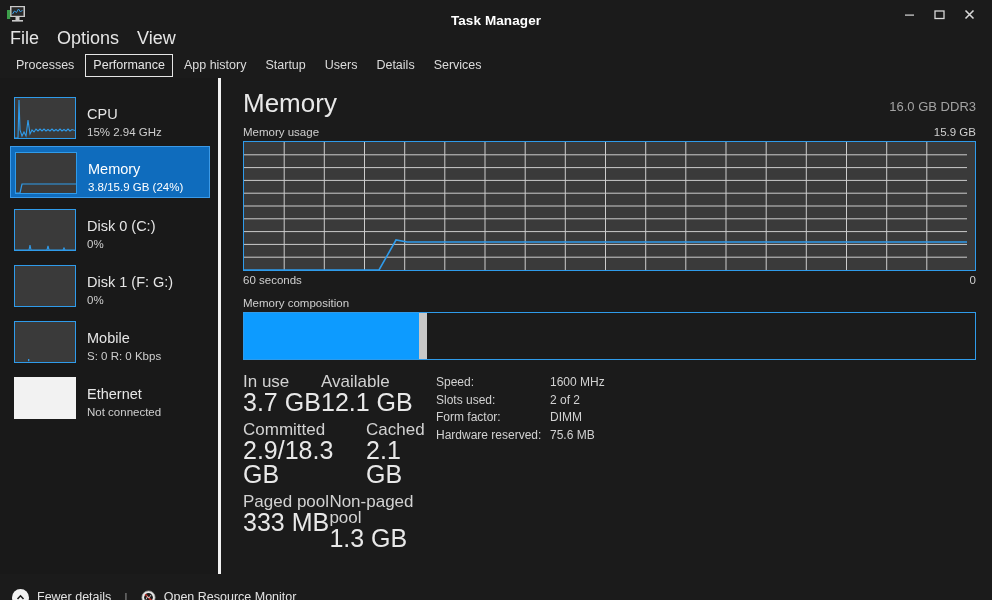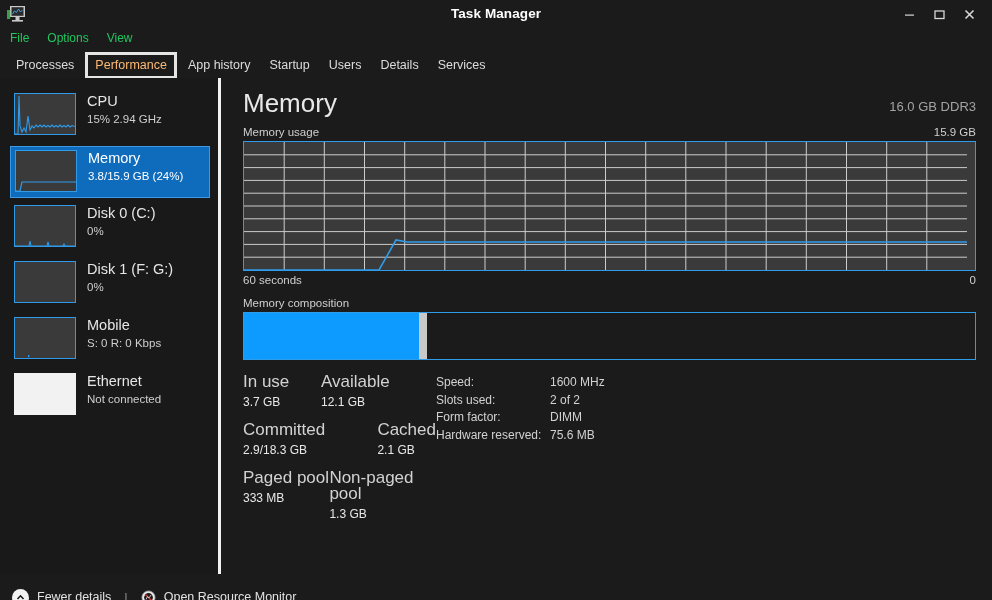--- a/index.html
+++ b/index.html
@@ -13,59 +13,59 @@
 
   
   #titlebar {
     position: relative; height: 28px; background: #1b1b1b;
     display: flex; align-items: center;
   }
   #app-icon { width: 22px; height: 20px; margin-left: 6px; position: relative; }
   #title-text {
     position: absolute; left: 0; right: 0; text-align: center;
     font-size: 13.5px; color: #ffffff; font-weight: 600; letter-spacing: .1px;
-    top: 6px;
+    top: 13px;
   }
   .winbtn {
     width: 30px; height: 26px; display: flex; align-items: center; justify-content: center;
     color: #d8d8d8; font-size: 13px; position: relative; z-index: 3;
   }
   #winbtns { margin-left: auto; display: flex; height: 26px; padding-right: 8px; }
 
   
   #menubar {
     height: 20px; display: flex; align-items: center; padding-left: 10px; gap: 18px;
     background: #1b1b1b;
   }
-  .menu-item { font-size: 12px; color: #22c55e; }
+  .menu-item { font-size: 18px; color: #e5e5e5; }
 
   
   #tabbar {
     height: 26px; display: flex; align-items: center; padding-left: 8px; gap: 3px;
     background: #1b1b1b; margin-top: 4px;
   }
   .tab {
     font-size: 12.5px; color: #dcdcdc; padding: 3px 7px; border: 1px solid transparent;
     line-height: 15px;
   }
-  .tab.active { color: #fdba74; border: 3px solid #e5e5e5; }
+  .tab.active { color: #e5e5e5; border: 1px solid #e5e5e5; }
 
   
   #content { display: flex; height: 496px; }
 
   
   #sidebar {
     width: 218px; background: #191919; position: relative;
     padding-top: 8px; flex-shrink: 0;
   }
   #sidebar-divider {
     width: 3px; background: #f2f2f2; height: 496px; flex-shrink: 0;
   }
   .side-item {
-    height: 52px; margin: 4px 8px 4px 10px; display: flex; align-items: flex-start;
+    height: 52px; margin: 4px 8px 4px 10px; display: flex; align-items: flex-end;
     padding: 3px 6px 3px 4px; gap: 11px;
   }
   .side-item.selected { background: #0f6cbd; border: 1px solid #3b9ae8; }
   .thumb {
     width: 62px; height: 42px; border: 1px solid #2f9bea; background: #3a3a3a;
     flex-shrink: 0; position: relative; overflow: hidden;
   }
   .thumb.white { background: #f2f2f2; border-color: #f2f2f2; }
   .side-label { font-size: 14.5px; color: #e6e6e6; line-height: 17px; }
   .side-sub { font-size: 11.5px; color: #cfcfcf; line-height: 14px; margin-top: 2px; }
@@ -99,21 +99,21 @@
   #comp-inuse { background: #0d9bff; height: 100%; }
   #comp-div { background: #c8c8c8; height: 100%; }
   #comp-rest { background: #1b1b1b; height: 100%; flex: 1; }
 
   
   #stats { display: flex; margin-top: 14px; }
   #stats-left { width: 193px; }
   .stat-pair { display: flex; margin-bottom: 8px; }
   .stat-col { }
   .stat-name { font-size: 17px; color: #d2d2d2; line-height: 16px; }
-  .stat-value { font-size: 12px; color: #e8e8e8; font-weight: 300; line-height: 24px; }
+  .stat-value { font-size: 25px; color: #e8e8e8; font-weight: 300; line-height: 24px; }
 
   #stats-right { margin-left: 0; }
   .kv { display: flex; font-size: 12px; line-height: 17.5px; }
   .kv-k { color: #d2d2d2; width: 114px; }
   .kv-v { color: #d2d2d2; }
 
   
   #statusbar {
     height: 46px; display: flex; align-items: center; padding-left: 12px; gap: 8px;
     background: #1b1b1b;

